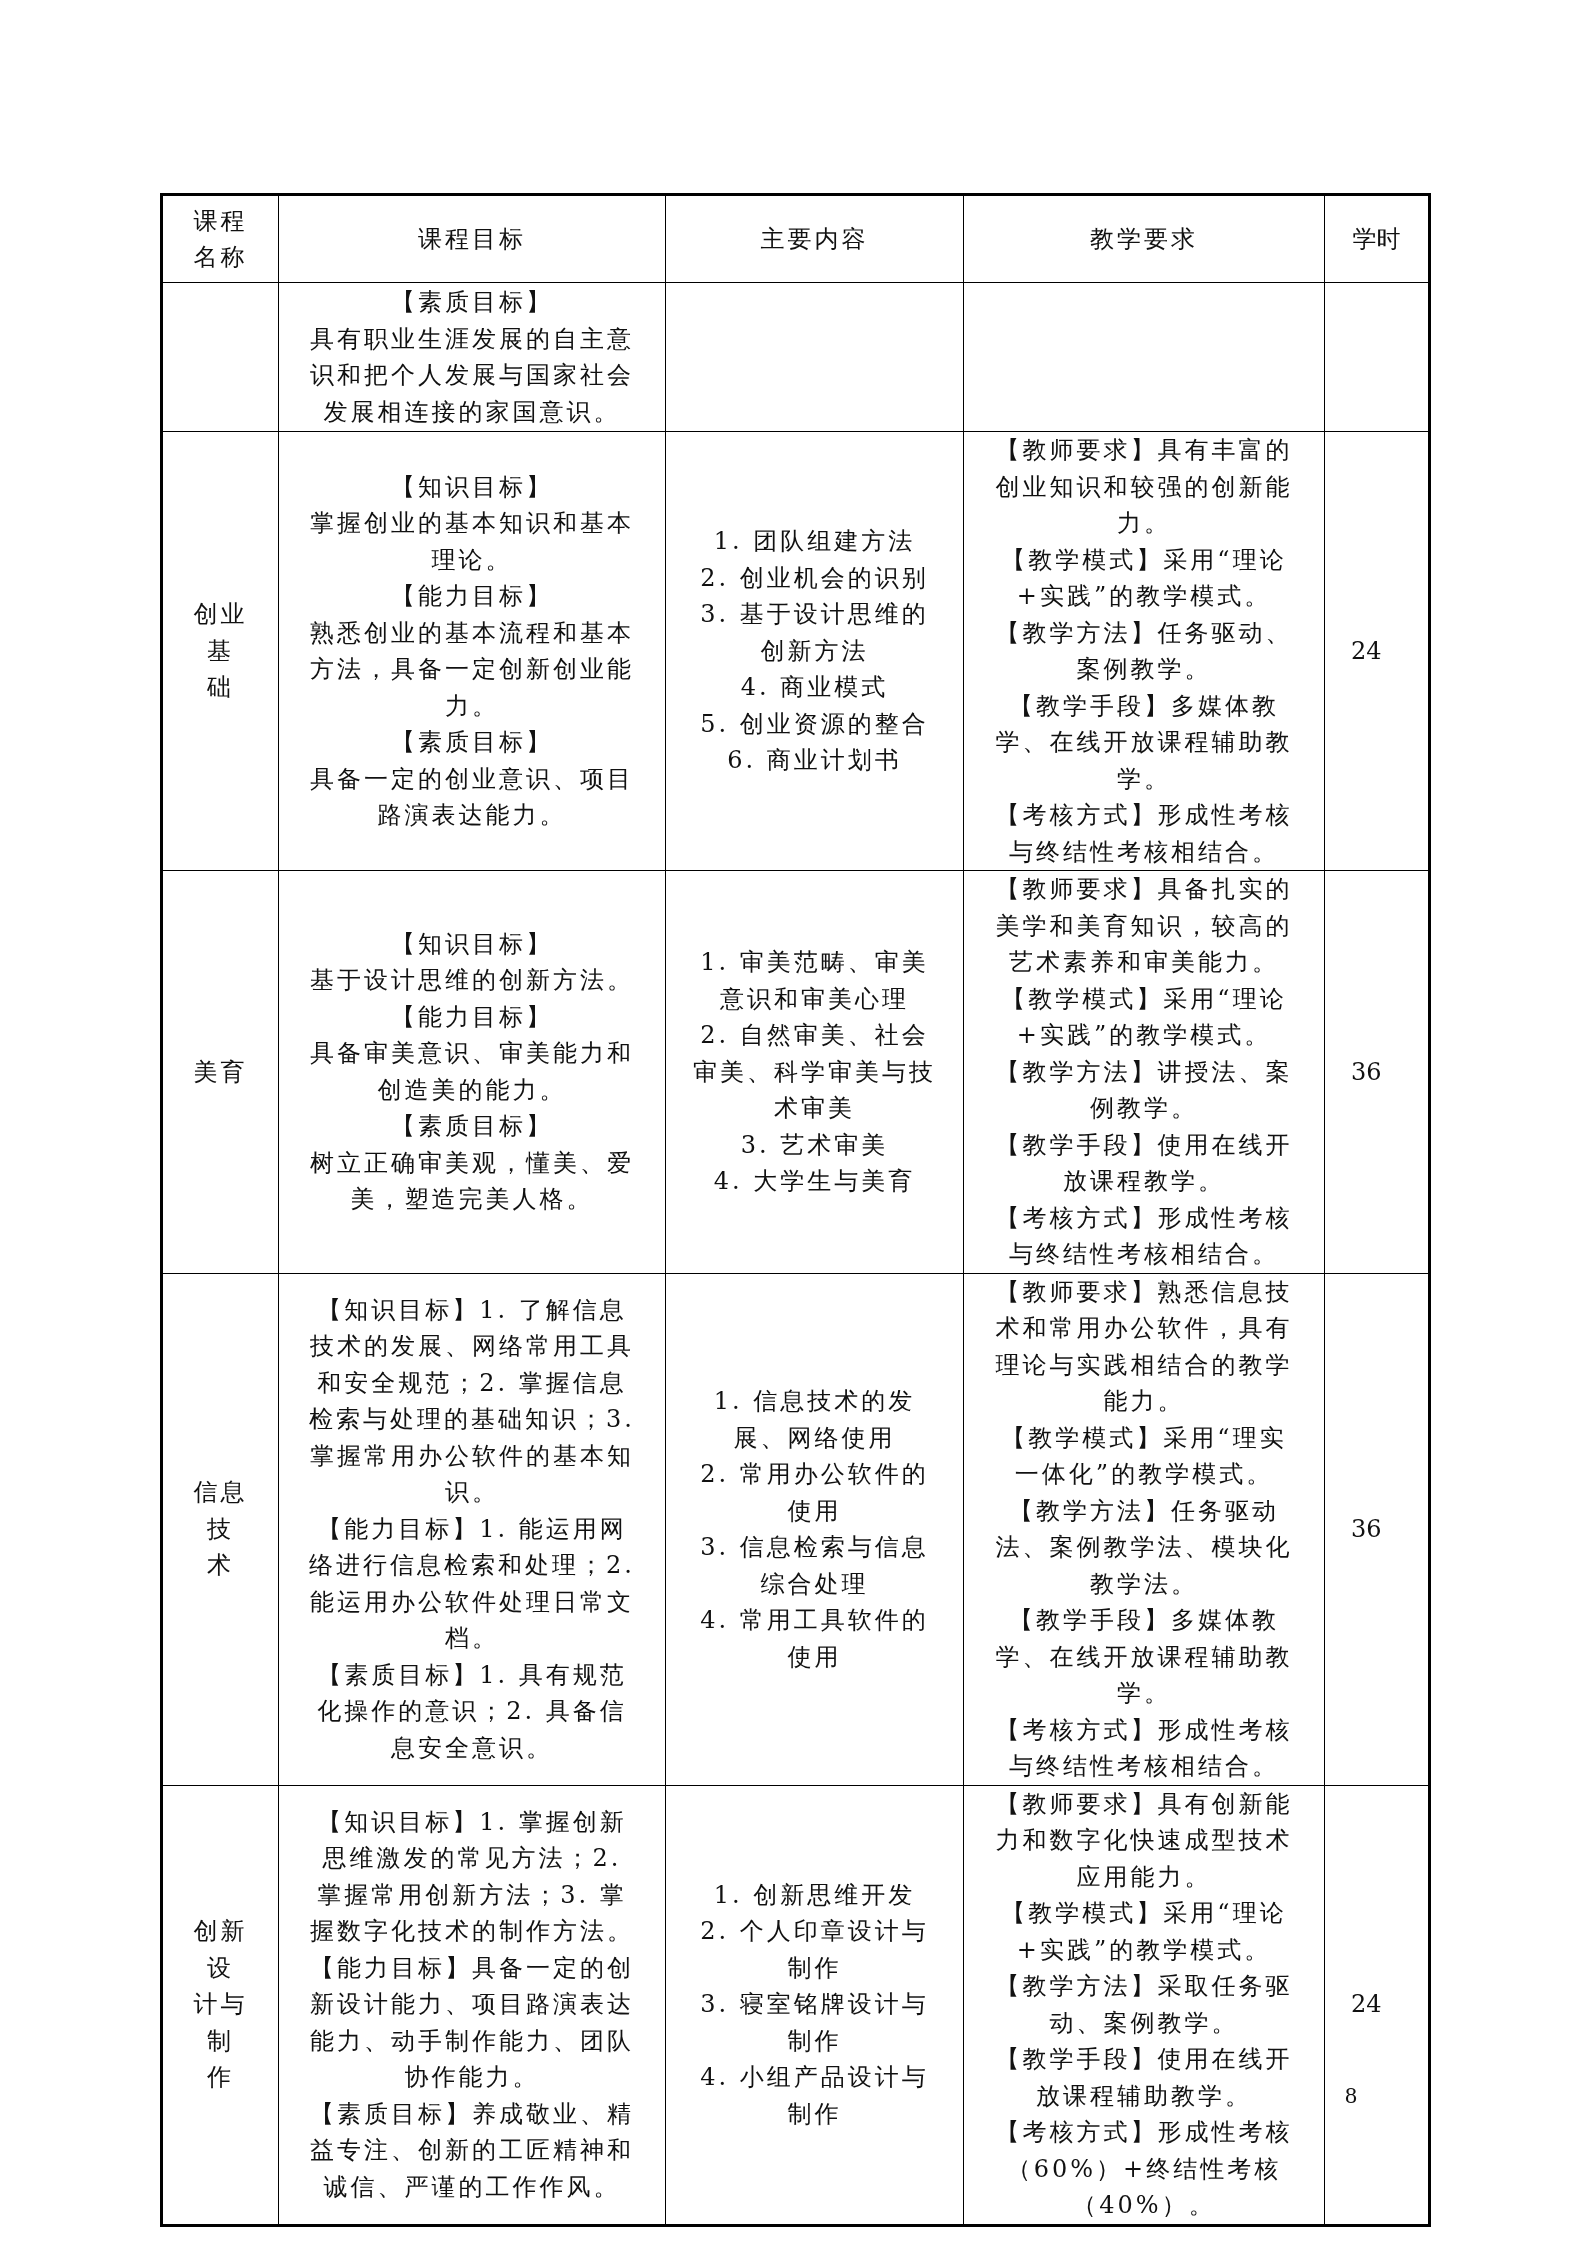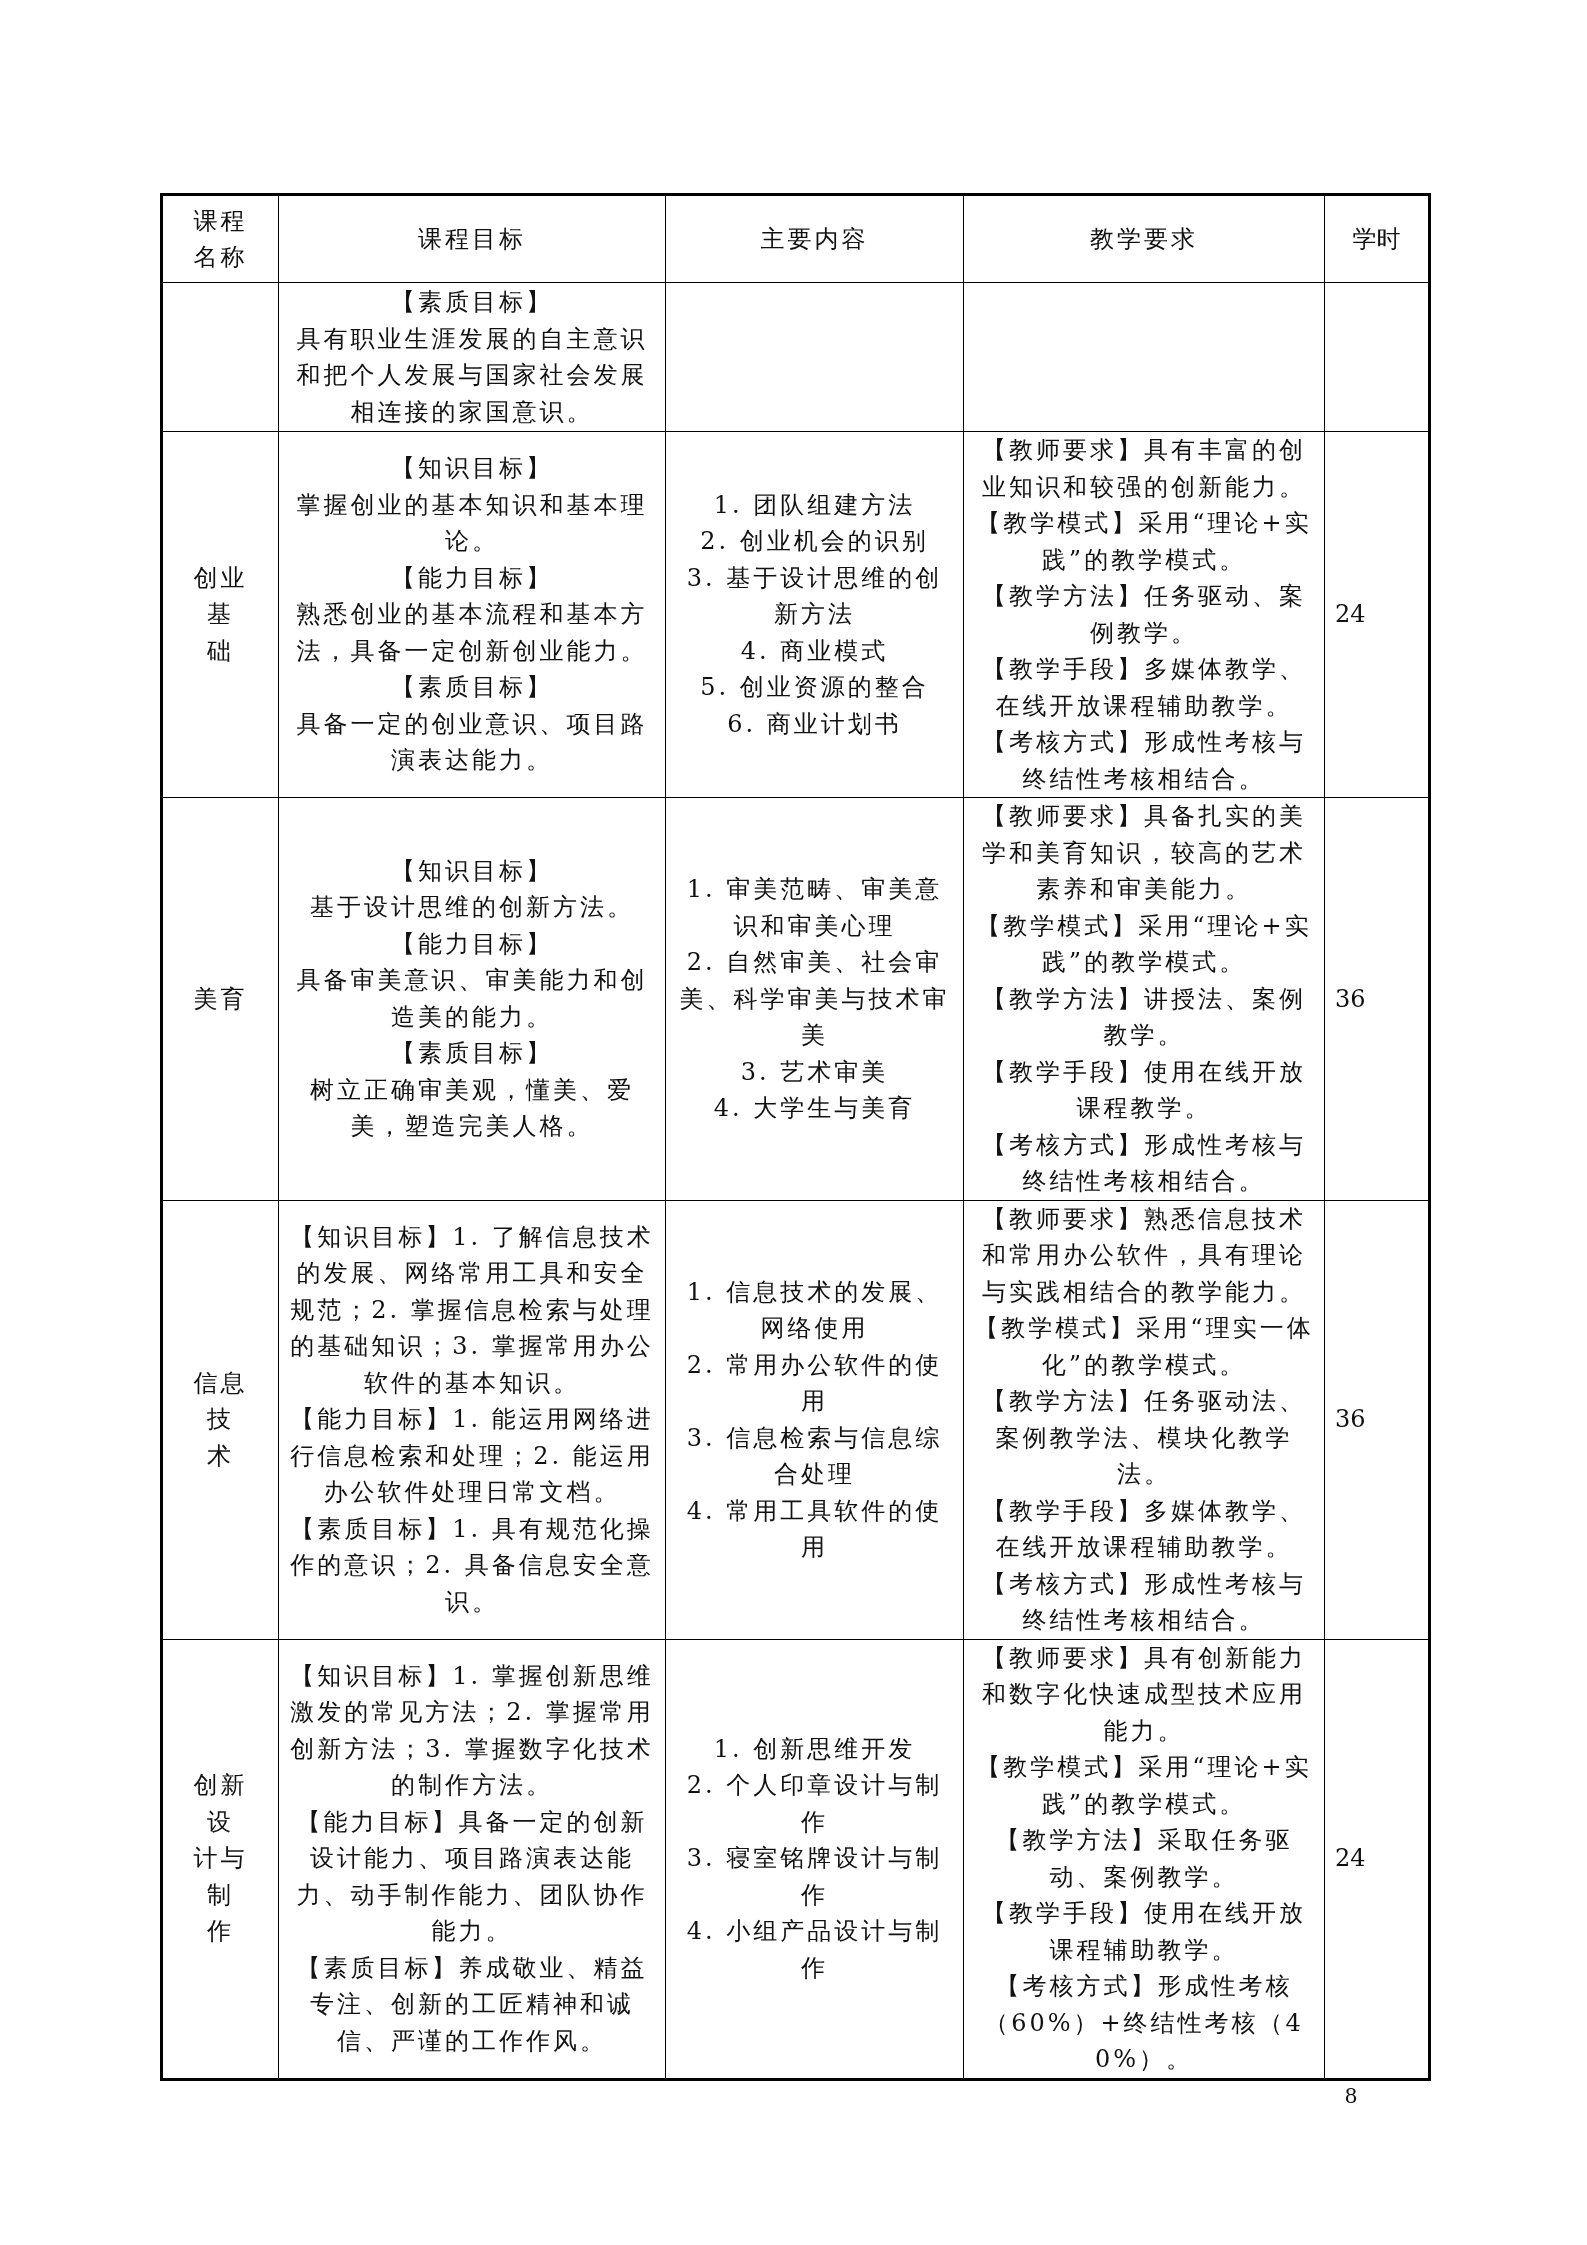--- a/index.html
+++ b/index.html
@@ -5,21 +5,21 @@
   html, body { margin: 0; padding: 0; background: #ffffff; }
   body { width: 1587px; height: 2245px; position: relative; overflow: hidden;
          font-family: "DejaVu Serif", "Liberation Serif", serif; color: #111; }
   .page { position: absolute; left: 0; top: 0; width: 1587px; height: 2245px; }
   table.course {
     position: absolute; left: 160px; top: 193px;
     width: 1268px; border-collapse: collapse;
     border: 3px solid #000; table-layout: fixed;
   }
   table.course td, table.course th {
-    border: 1.5px solid #000; padding: 0 10px; vertical-align: middle;
+    border: 1.5px solid #000; padding: 0 26px; vertical-align: middle;
     font-size: 24px; line-height: 36.5px; font-weight: normal;
     letter-spacing: 3px; word-break: break-all;
   }
   table.course th { text-align: center; }
   col.c1 { width: 117px; }
   col.c2 { width: 387px; }
   col.c3 { width: 298px; }
   col.c4 { width: 361px; }
   col.c5 { width: 105px; }
   .name-cell { text-align: center; padding: 0 18px !important; }

